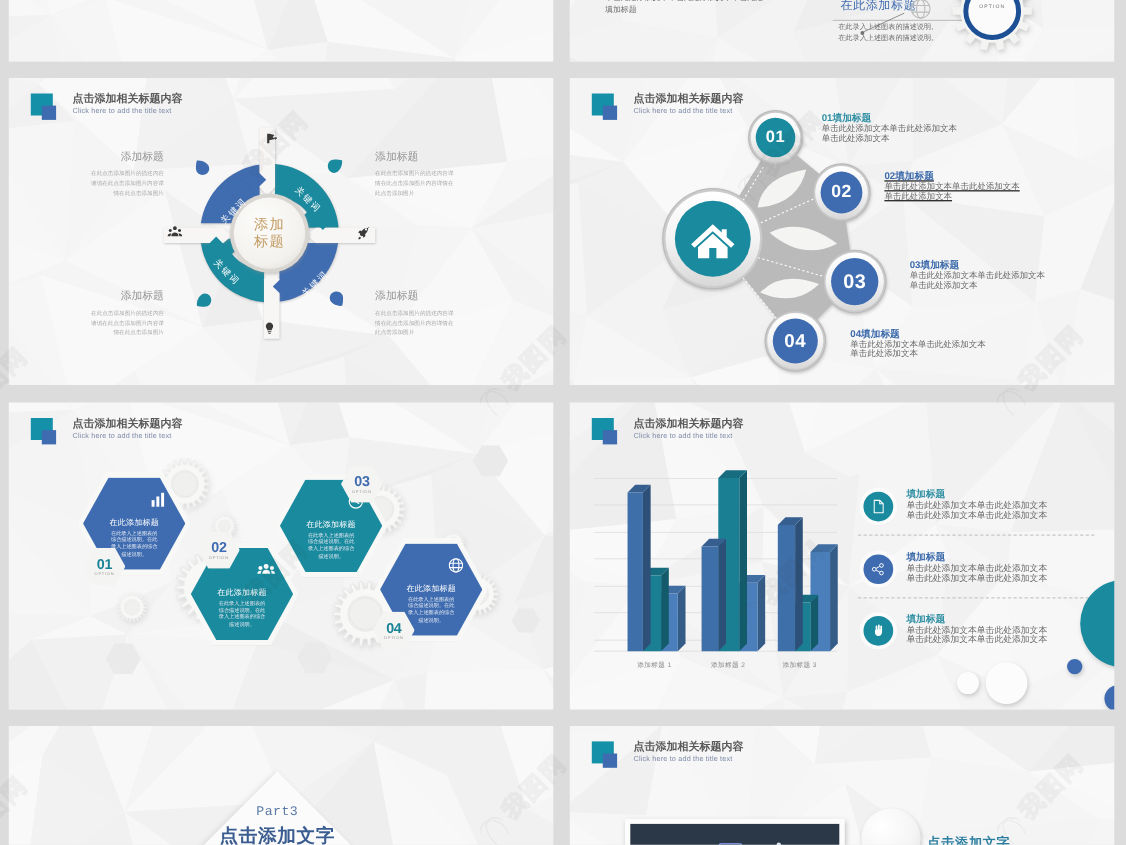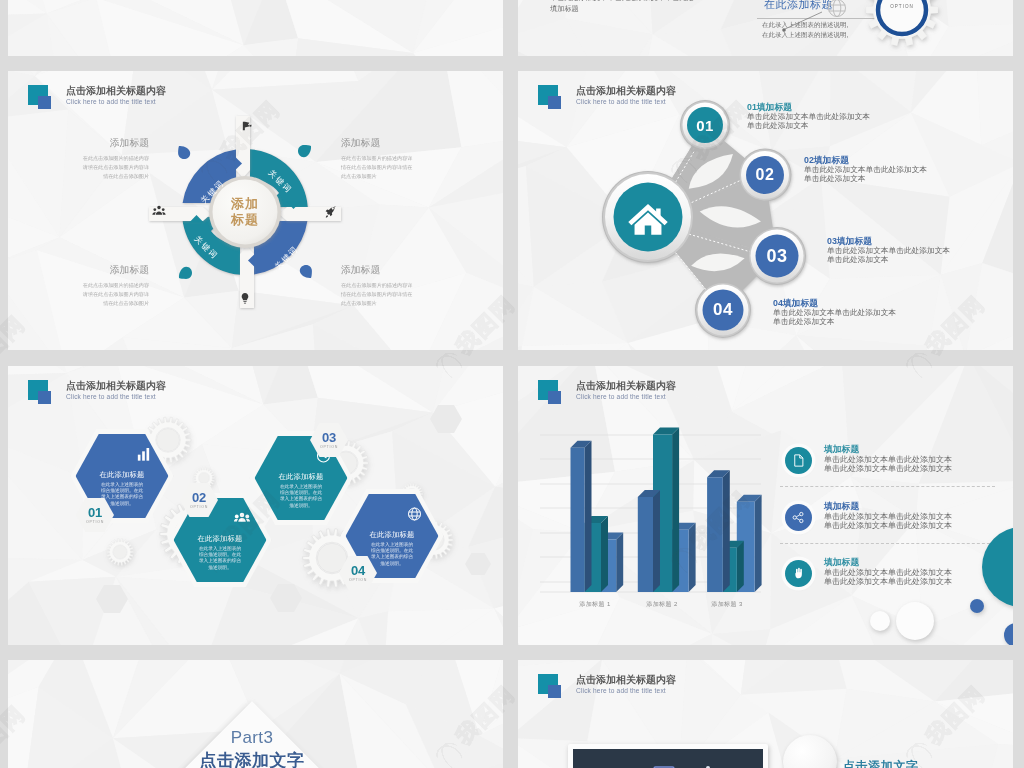--- a/index.html
+++ b/index.html
@@ -15,21 +15,21 @@
   .hdr .sq1{position:absolute;left:0;top:0;width:20px;height:20px;background:#1490a8;}
   .hdr .sq2{position:absolute;left:10px;top:11px;width:13px;height:13px;background:#3f6cb0;}
   .hdr .htxt{position:absolute;left:38px;top:0px;white-space:nowrap;}
   .hdr .hcn{font-size:10px;color:#5a5a5a;line-height:12px;font-weight:bold;letter-spacing:0;}
   .hdr .hen{font-size:6.6px;color:#7d8aa8;line-height:10px;letter-spacing:.15px;}
   
   .circ{position:absolute;overflow:visible;}
   .c3tx{position:absolute;}
   .c3h{font-size:9.8px;color:#949494;line-height:13px;margin-bottom:5px;}
   .c3b{font-size:5.1px;color:#a8a8a8;line-height:9px;}
-  .c3c{position:absolute;display:flex;flex-direction:column;align-items:center;justify-content:center;font-weight:bold;}
+  .c3c{position:absolute;display:flex;flex-direction:column;align-items:center;justify-content:center;}
   .c3cl{font-size:13px;color:#c2995f;line-height:16px;letter-spacing:1px;}
   .kw{position:absolute;font-size:8px;color:#fff;letter-spacing:1.8px;white-space:nowrap;line-height:9px;}
   .kw1{left:191px;top:128px;transform:rotate(-45deg);transform-origin:0 0;}
   .kw2{left:265px;top:97px;transform:rotate(45deg);transform-origin:0 0;}
   .kw3{left:191px;top:163px;transform:rotate(45deg);transform-origin:0 0;}
   .kw4{left:265px;top:194px;transform:rotate(-45deg);transform-origin:0 0;}
   
   .molsvg{position:absolute;overflow:visible;}
   .mnum{position:absolute;transform:translate(-50%,-50%);color:#fff;font-weight:bold;letter-spacing:.5px;}
   .mtx{position:absolute;}
@@ -73,21 +73,21 @@
   
   .s1btx{position:absolute;font-size:7.2px;color:#6d6d6d;line-height:11px;}
   .s1bh{position:absolute;font-size:11px;color:#3f6cb0;letter-spacing:.5px;}
   .s1bline{position:absolute;height:0;border-top:1px solid #bdbdbd;}
   .s1bb{position:absolute;font-size:6.5px;color:#6d6d6d;line-height:9.5px;}
   .s1bsvg{position:absolute;overflow:visible;}
   .s1bopt{position:absolute;transform:translate(-50%,-50%);font-size:4.6px;color:#737373;letter-spacing:1px;}
   
   .diamond{position:absolute;width:134px;height:134px;transform:translate(-50%,-50%) rotate(45deg);
            background:#fbfbfb;filter:drop-shadow(1px 3px 3px rgba(130,130,130,.45));}
-  .plabel{position:absolute;transform:translate(-50%,-50%);font-size:17px;color:#5b7ba6;letter-spacing:.4px;}
+  .plabel{position:absolute;transform:translate(-50%,-50%);font-size:12px;color:#5b7ba6;letter-spacing:.4px;font-family:Liberation Mono, monospace;}
   .ptitle{position:absolute;transform:translate(-50%,-50%);font-size:17px;font-weight:bold;color:#3a5c90;letter-spacing:.5px;}
   
   .devsvg{position:absolute;filter:drop-shadow(1px 2px 2.5px rgba(125,125,125,.45));}
   .devsphere{position:absolute;width:54px;height:54px;border-radius:50%;transform:translate(-50%,-50%);
              background:radial-gradient(circle at 35% 30%,#ffffff 0%,#f4f4f4 60%,#dcdcdc 100%);
              filter:drop-shadow(1px 2px 2px rgba(130,130,130,.4));}
   .devcap{position:absolute;font-size:12px;font-weight:bold;color:#2c7fa0;letter-spacing:.6px;}
   
   .wmlayer{position:absolute;left:0;top:0;width:1024px;height:768px;pointer-events:none;overflow:hidden;}
   .wmi{position:absolute;transform:rotate(-45deg);transform-origin:0 0;display:flex;align-items:center;
@@ -567,21 +567,21 @@
     <div class="mnum" style="left:259px;top:185px;font-size:18px;">03</div>
     <div class="mnum" style="left:205px;top:239px;font-size:17px;">04</div>
 
     <div class="mtx" style="left:229px;top:30px;">
       <div class="mth t1">01填加标题</div>
       <div class="mtb">
           <div>单击此处添加文本单击此处添加文本</div>
           <div>单击此处添加文本</div>
         </div>
     </div>
-    <div class="mtx" style="left:286px;top:83px;">
+    <div class="mtx" style="left:286px;top:83px;text-decoration:underline;">
       <div class="mth t2">02填加标题</div>
       <div class="mtb">
           <div>单击此处添加文本单击此处添加文本</div>
           <div>单击此处添加文本</div>
         </div>
     </div>
     <div class="mtx" style="left:309px;top:164px;">
       <div class="mth t2">03填加标题</div>
       <div class="mtb">
           <div>单击此处添加文本单击此处添加文本</div>

